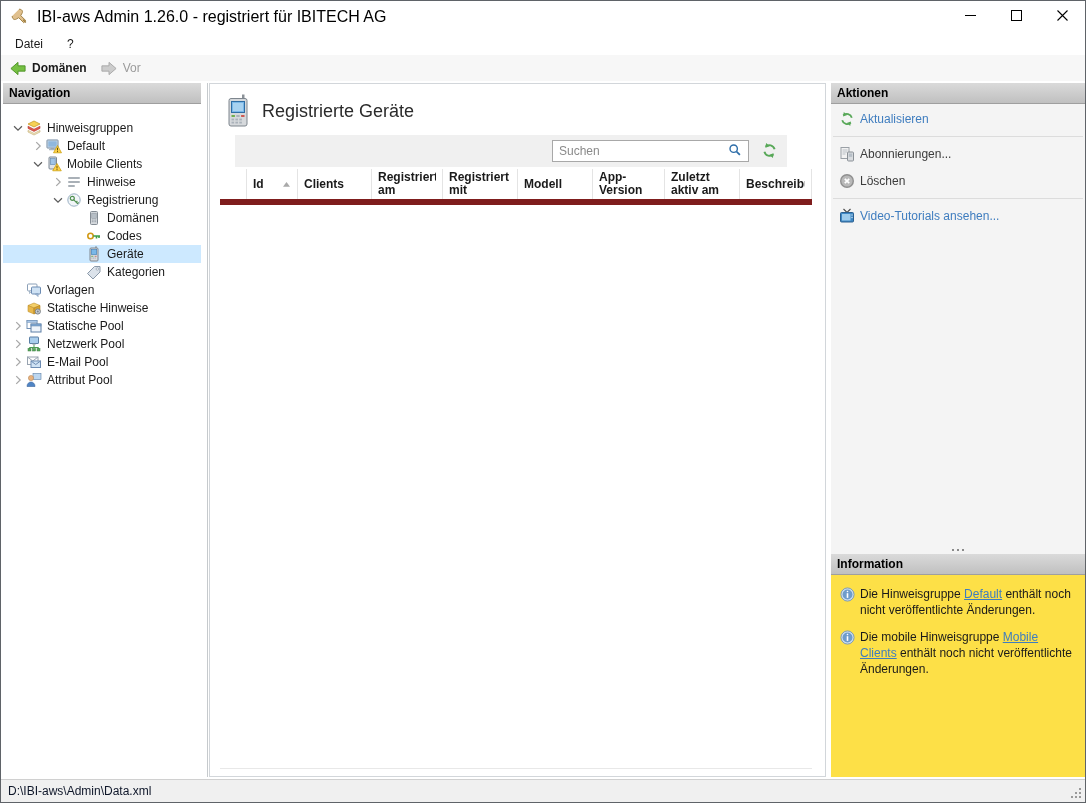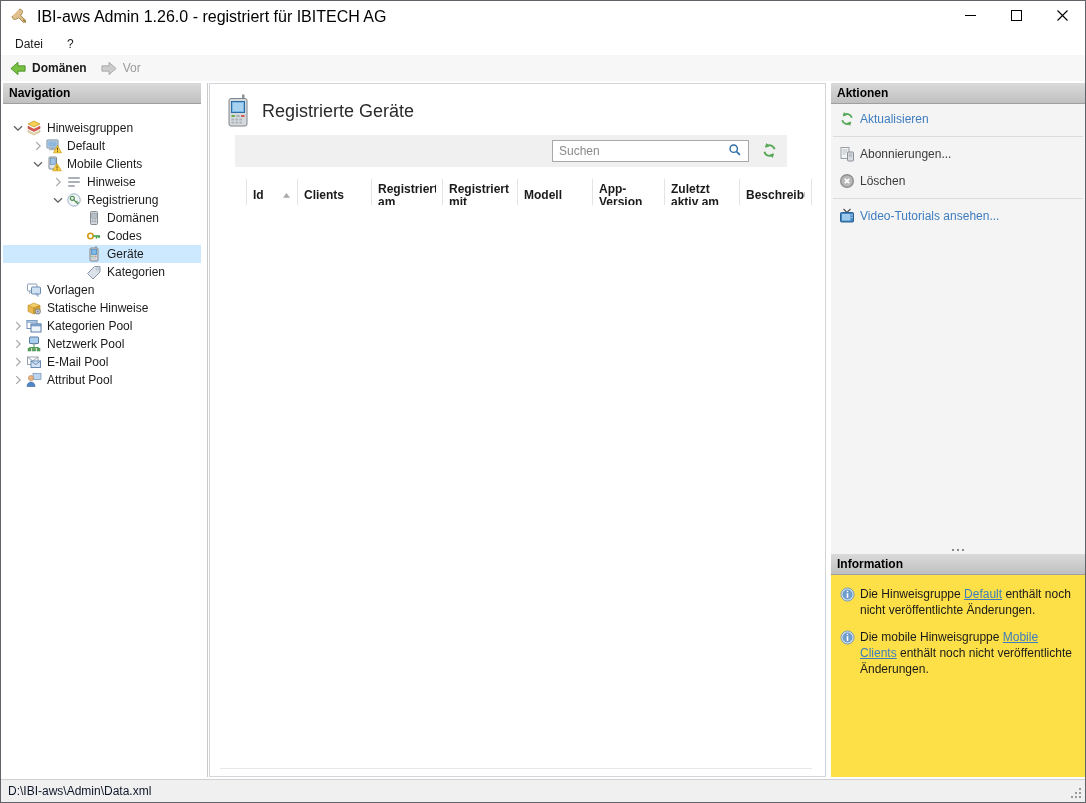--- a/index.html
+++ b/index.html
@@ -46,21 +46,21 @@
   .device-big{position:absolute;left:17px;top:10px;width:22px;height:33px;}
   .page-title{position:absolute;left:52px;top:17px;font-size:18px;color:#2b2b2b;}
   .content-toolbar{position:absolute;left:1px;top:51px;width:552px;height:32px;background:#f0f0f0;margin-left:24px;}
   .search-box{position:absolute;right:38px;top:5px;width:197px;height:22px;background:#fff;border:1px solid #a8a8a8;display:flex;align-items:center;}
   .search-box input{border:none;outline:none;flex:1;min-width:0;padding:0 6px;font-family:"Liberation Sans",sans-serif;font-size:12px;color:#222;background:transparent;}
   .search-box input::placeholder{color:#8a8a8a;opacity:1;}
   .search-btn{width:26px;height:100%;display:flex;align-items:center;justify-content:center;flex:none;}
   .search-btn svg{width:14px;height:14px;}
   .refresh-btn{position:absolute;right:9px;top:7px;width:17px;height:17px;}
   .refresh-btn svg{width:100%;height:100%;}
-  .grid-header{position:absolute;left:10px;top:85px;width:592px;height:36px;display:flex;background:#fff;border-bottom:3px solid #7f1d1d;overflow:hidden;margin-top:10px;}
+  .grid-header{position:absolute;left:10px;top:85px;width:592px;height:36px;display:flex;background:#fff;border-bottom:6px solid #7f1d1d;overflow:hidden;}
   .gh-cell{border-right:1px solid #e4e4e4;padding:3px 6px;display:flex;align-items:center;font-weight:bold;line-height:13px;overflow:hidden;flex:none;}
   .gh-cell span{overflow:hidden;}
   .sort{margin-left:auto;width:9px;height:7px;flex:none;}
   .sort svg{width:9px;height:7px;display:block;}
   .grid-body{position:absolute;left:10px;top:121px;width:592px;height:564px;background:#fff;border-bottom:1px solid #e8e8e8;}
 
   
   .right-panel{position:absolute;left:830px;top:82px;width:254px;bottom:25px;background:#f4f4f4;}
   .actions-section{position:absolute;top:0;left:0;right:0;height:463px;background:#f4f4f4;}
   .action-row{display:flex;align-items:center;padding:4px 0 4px 8px;margin-top:3px;}
@@ -312,21 +312,21 @@
             </svg>
           </span>
           <span class="ic">
             <svg viewBox="0 0 16 16">
               <rect x="1" y="2.5" width="10" height="8" fill="#fff" stroke="#7291b5"></rect>
               <rect x="1" y="2.5" width="10" height="2" fill="#a9c7e8" stroke="#7291b5" stroke-width=".5"></rect>
               <rect x="5" y="6" width="10" height="8" fill="#eef4fb" stroke="#5d7fa6"></rect>
               <rect x="5" y="6" width="10" height="2" fill="#7fa9d4" stroke="#5d7fa6" stroke-width=".5"></rect>
             </svg>
           </span>
-          <span>Kategorien Pool</span>
+          <span>Statische Pool</span>
         </div>
         <div class="tree-row" style="padding-left: 6px;">
           <span class="chev">
             <svg viewBox="0 0 16 16">
               <path d="M6 3.5L10.5 8 6 12.5" fill="none" stroke="#a7a7a7" stroke-width="1.4"></path>
             </svg>
           </span>
           <span class="ic">
             <svg viewBox="0 0 16 16">
               <rect x="3.5" y="1" width="9" height="6.5" rx=".5" fill="#a9cdec" stroke="#5a7fa5"></rect>

